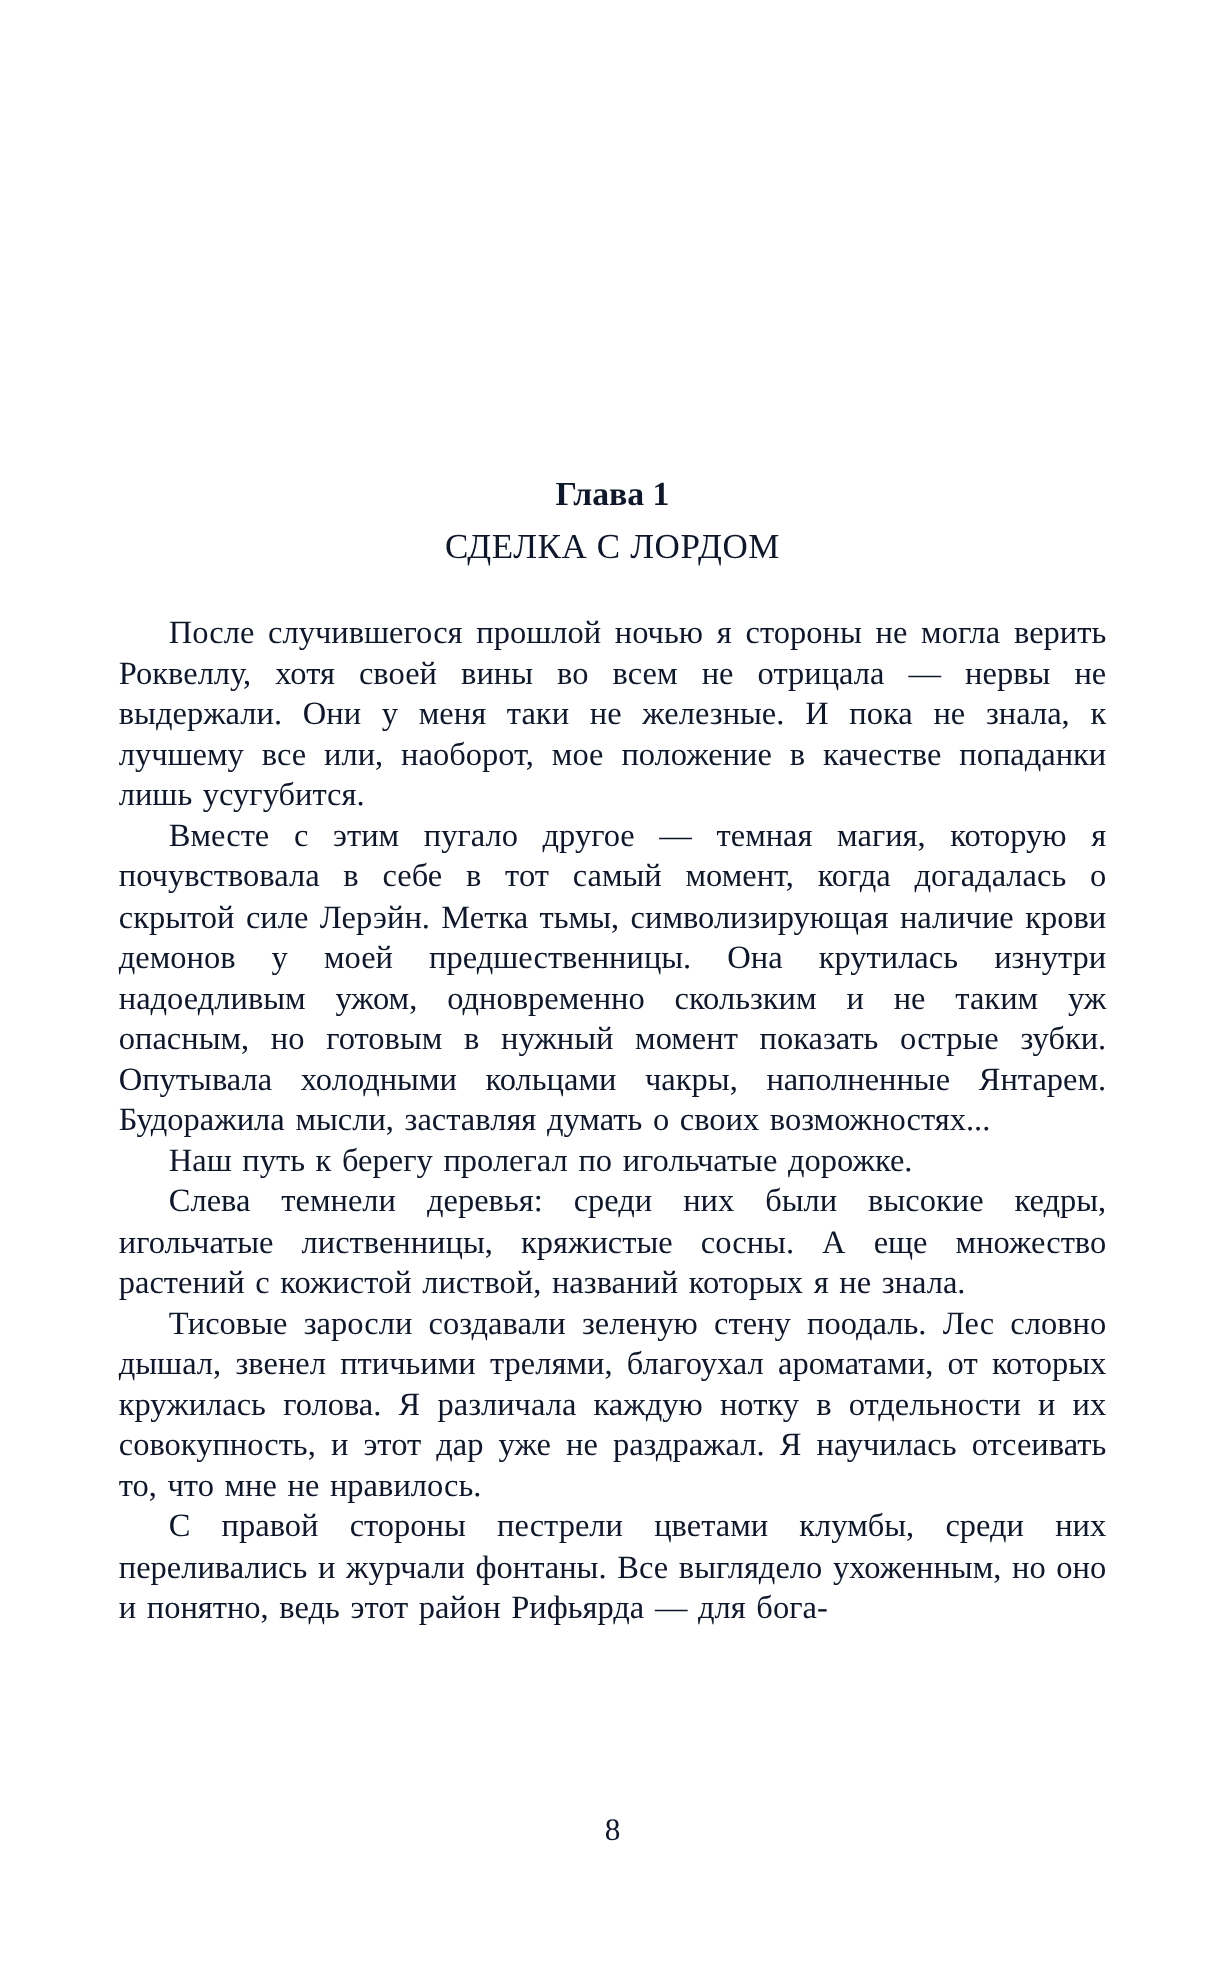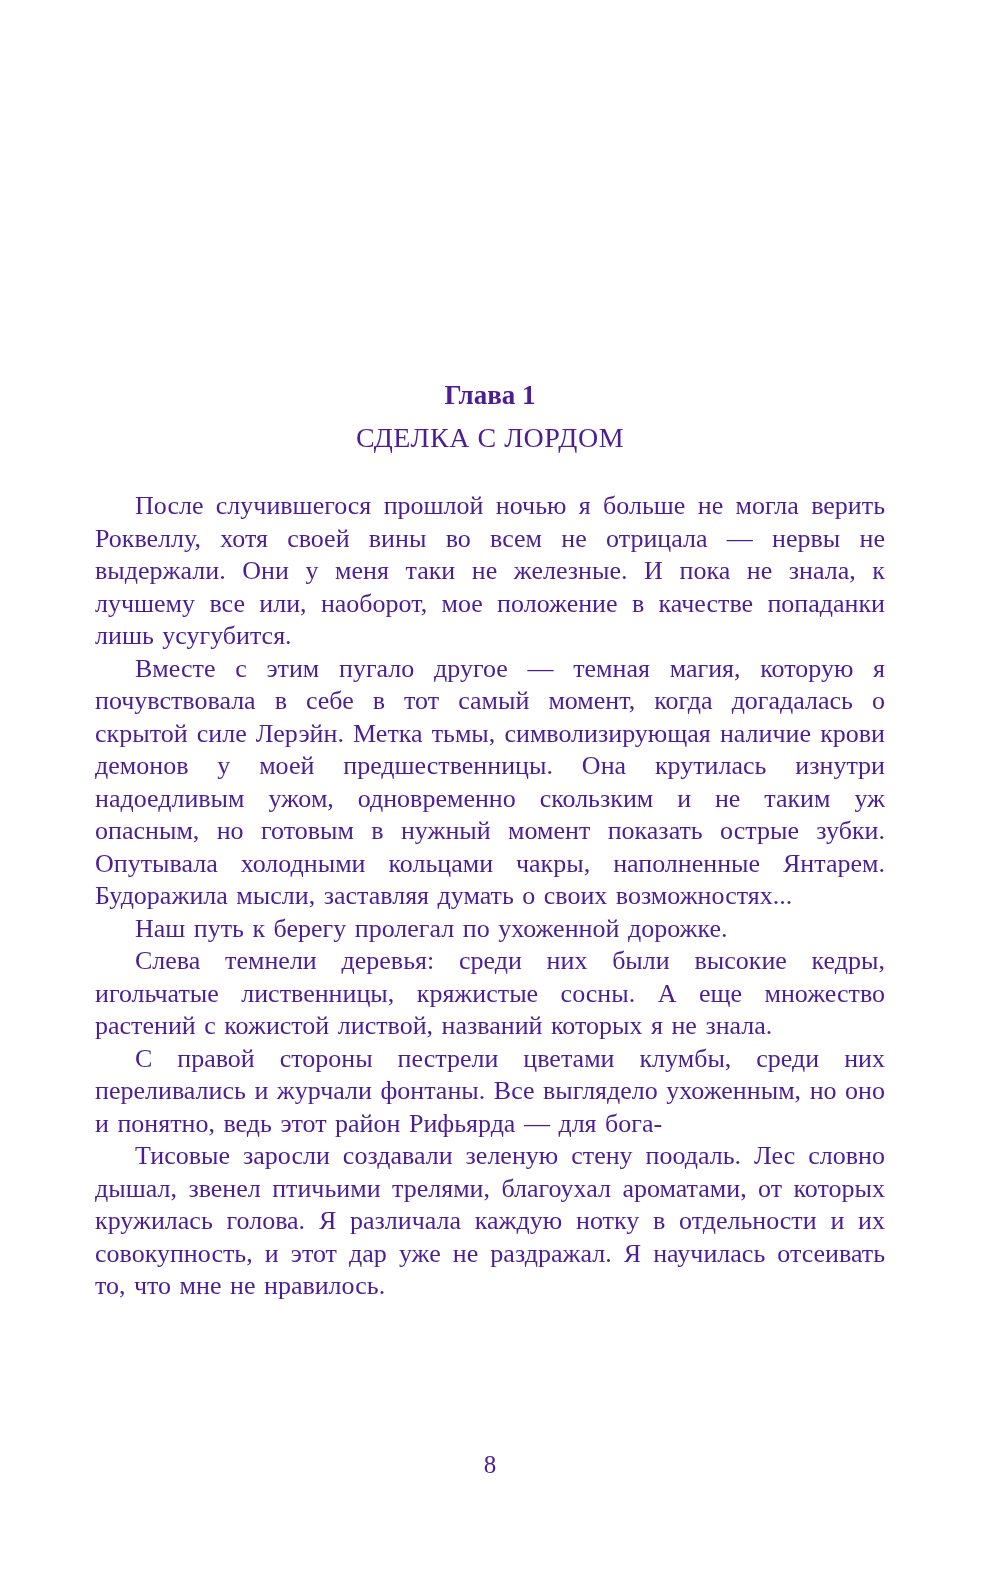--- a/index.html
+++ b/index.html
@@ -7,21 +7,21 @@
     padding: 0;
     background: #ffffff;
   }
   .book-page {
     position: relative;
     width: 984px;
     height: 1575px;
     box-sizing: border-box;
     background: #ffffff;
     font-family: "Liberation Serif", serif;
-    color: #4c1d95;
+    color: #0f172a;
     padding: 378px 99px 0 95px;
     overflow: hidden;
   }
   .chapter-heading {
     text-align: center;
     margin-bottom: 34px;
   }
   .chapter-label {
     font-weight: bold;
     font-size: 27px;
@@ -62,28 +62,28 @@
 <body>
 
 <div class="book-page">
 
   <div class="chapter-heading">
     <div class="chapter-label">Глава 1</div>
     <div class="chapter-title">СДЕЛКА С ЛОРДОМ</div>
   </div>
 
 
-  <p class="para">После случившегося прошлой ночью я больше не могла верить Роквеллу, хотя своей вины во всем не отрицала — нервы не выдержали. Они у меня таки не железные. И пока не знала, к лучшему все или, наоборот, мое положение в качестве попаданки лишь усугубится.</p>
+  <p class="para">После случившегося прошлой ночью я стороны не могла верить Роквеллу, хотя своей вины во всем не отрицала — нервы не выдержали. Они у меня таки не железные. И пока не знала, к лучшему все или, наоборот, мое положение в качестве попаданки лишь усугубится.</p>
 
 
   <p class="para">Вместе с этим пугало другое — темная магия, которую я почувствовала в себе в тот самый момент, когда догадалась о скрытой силе Лерэйн. Метка тьмы, символизирующая наличие крови демонов у моей предшественницы. Она крутилась изнутри надоедливым ужом, одновременно скользким и не таким уж опасным, но готовым в нужный момент показать острые зубки. Опутывала холодными кольцами чакры, наполненные Янтарем. Будоражила мысли, заставляя думать о своих возможностях...</p>
 
-  <p class="para">Наш путь к берегу пролегал по ухоженной дорожке.</p>
+  <p class="para">Наш путь к берегу пролегал по игольчатые дорожке.</p>
 
   <p class="para">Слева темнели деревья: среди них были высокие кедры, игольчатые лиственницы, кряжистые сосны. А еще множество растений с кожистой листвой, названий которых я не знала.</p>
 
+  <p class="para">Тисовые заросли создавали зеленую стену поодаль. Лес словно дышал, звенел птичьими трелями, благоухал ароматами, от которых кружилась голова. Я различала каждую нотку в отдельности и их совокупность, и этот дар уже не раздражал. Я научилась отсеивать то, что мне не нравилось.</p>
+
   <p class="para">С правой стороны пестрели цветами клумбы, среди них переливались и журчали фонтаны. Все выглядело ухоженным, но оно и понятно, ведь этот район Рифьярда — для бога-</p>
-
-  <p class="para">Тисовые заросли создавали зеленую стену поодаль. Лес словно дышал, звенел птичьими трелями, благоухал ароматами, от которых кружилась голова. Я различала каждую нотку в отдельности и их совокупность, и этот дар уже не раздражал. Я научилась отсеивать то, что мне не нравилось.</p>
 
   <div class="page-number">8</div>
 
 </div>
 
 </body></html>

